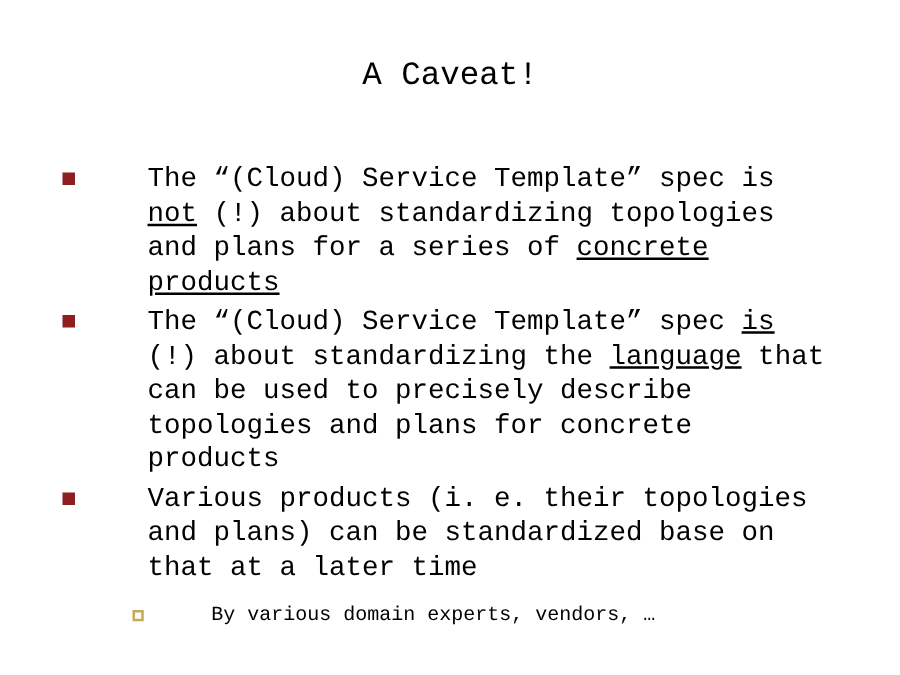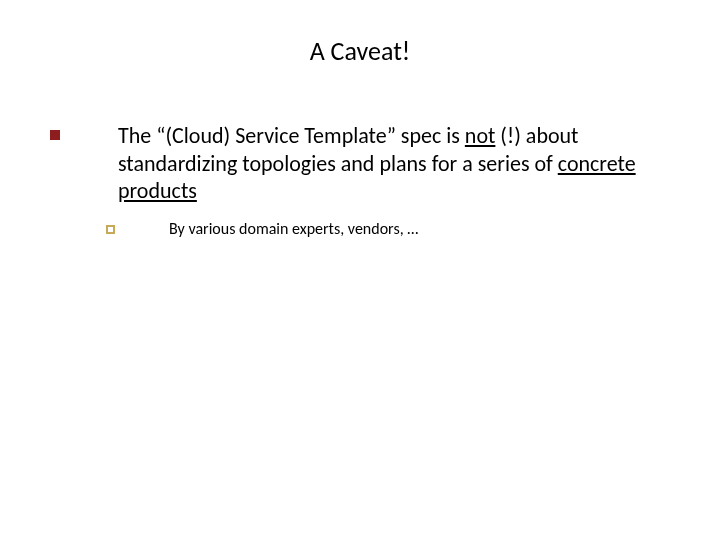--- a/index.html
+++ b/index.html
@@ -8,22 +8,23 @@
     width: 720px;
     height: 540px;
     background: #ffffff;
     font-family: Calibri, "Segoe UI", Arial, sans-serif;
     color: #000000;
   }
   .slide {
     width: 720px;
     height: 540px;
     box-sizing: border-box;
-    padding: 20px 50px 30px 50px;
+    padding: 30px 50px 30px 50px;
     position: relative;
+    font-family: Liberation Mono, monospace;
   }
   .title {
     font-size: 26px;
     font-weight: 400;
     text-align: center;
     margin: 15px 0 55px 0;
   }
   .bullets {
     font-size: 22px;
     line-height: 1.25;
@@ -78,21 +79,33 @@
 
   <div class="bullets">
 
     <div class="bullet-row">
       <div class="marker level1"></div>
       <div class="btext">
         <span>The “(Cloud) Service Template” spec is </span><span class="u">not</span><span> (!) about standardizing topologies and plans for a series of </span><span class="u">concrete products</span>
       </div>
     </div>
 
+    <div class="bullet-row">
+      <div class="marker level1"></div>
+      <div class="btext">
+        <span>The “(Cloud) Service Template” spec </span><span class="u">is</span><span> (!) about standardizing the </span><span class="u">language</span><span> that can be used to precisely describe topologies and plans for concrete products</span>
+      </div>
+    </div>
 
+    <div class="bullet-row">
+      <div class="marker level1"></div>
+      <div class="btext">
+        <span>Various products (i. e. their topologies and plans) can be standardized base on that at a later time</span>
+      </div>
+    </div>
 
     <div class="sub">
       <div class="bullet-row">
         <div class="marker level2"></div>
         <div class="btext">By various domain experts, vendors, …</div>
       </div>
     </div>
 
   </div>
 

